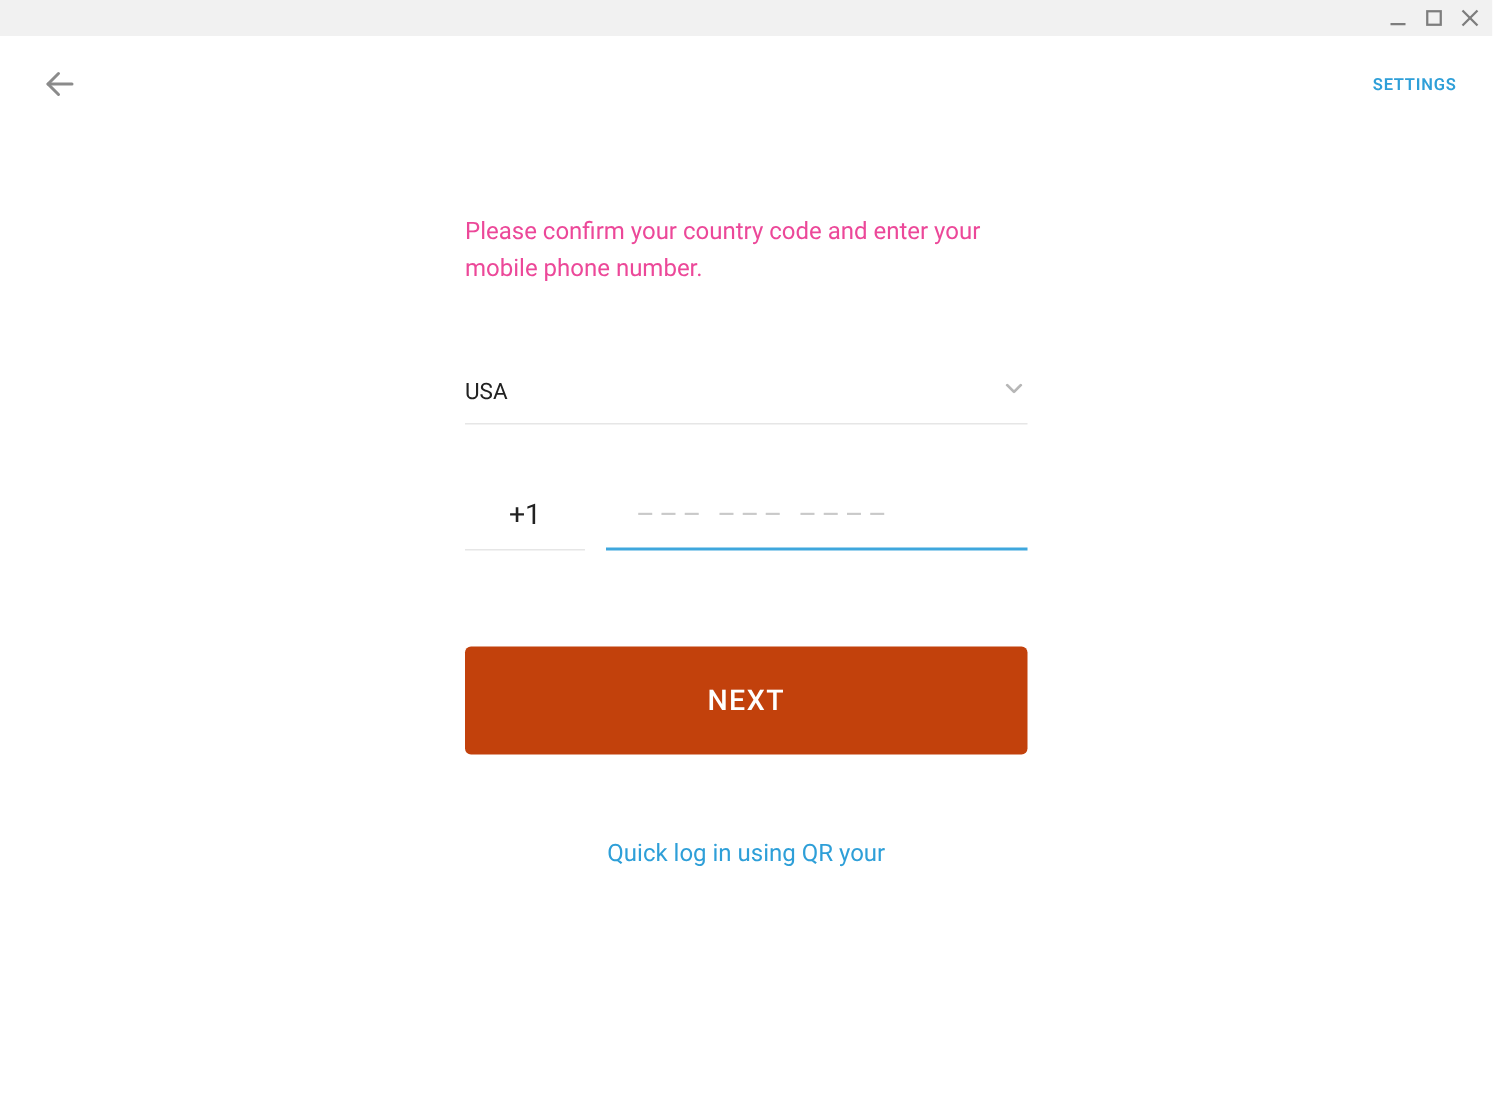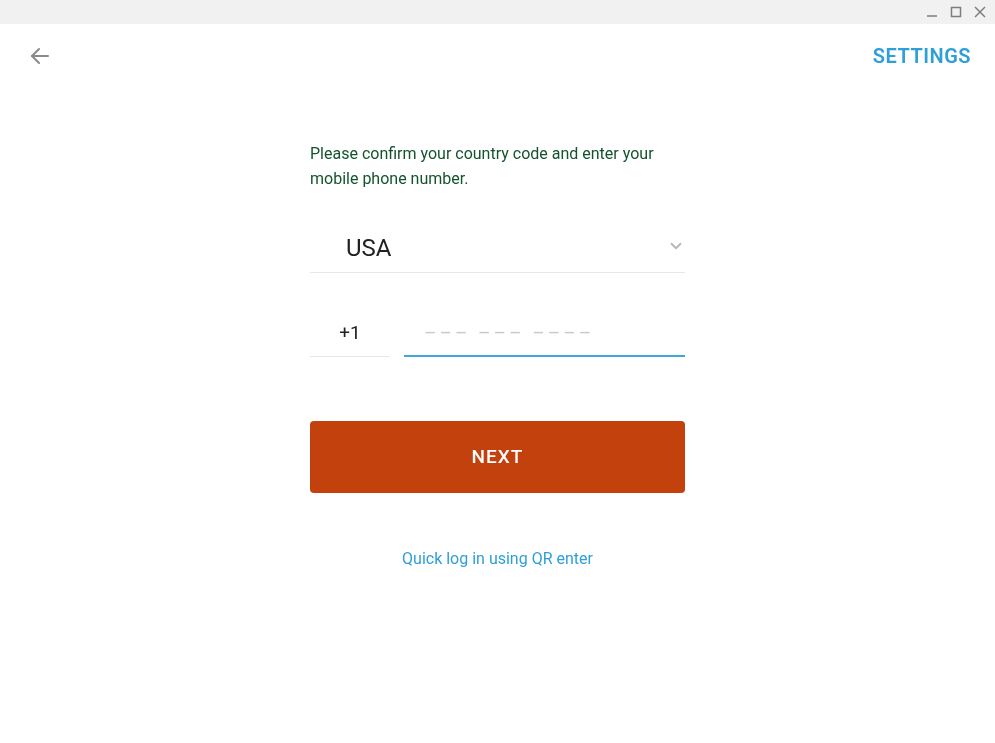--- a/index.html
+++ b/index.html
@@ -44,54 +44,53 @@
       color: #8b8b8b;
       display: flex;
       align-items: center;
       justify-content: center;
       width: 32px;
       height: 32px;
     }
     .settings-link {
       color: #2e9fd8;
       font-weight: 600;
-      font-size: 20px;
+      font-size: 11px;
       letter-spacing: 0.5px;
       cursor: pointer;
     }
     .content {
       width: 375px;
       margin: 0 auto;
       padding-top: 54px;
     }
     .title {
       font-size: 23px;
       font-weight: 600;
       color: #222;
       margin-bottom: 18px;
     }
     .subtitle {
       font-size: 16px;
-      color: #14532d;
+      color: #ec4899;
       line-height: 1.55;
-      margin-bottom: 42px;
+      margin-bottom: 58px;
     }
     .country-select {
       display: flex;
       justify-content: space-between;
       align-items: center;
       border-bottom: 1px solid #e6e6e6;
       padding-bottom: 10px;
       cursor: pointer;
       margin-bottom: 40px;
     }
     .country-name {
-      font-size: 24px;
-      color: #222;
-      margin-left: 36px;
+      font-size: 15px;
+      color: #222;
     }
     .chevron {
       color: #b7b7b7;
     }
     .phone-row {
       display: flex;
       gap: 14px;
       margin-bottom: 64px;
     }
     .code-input {
@@ -188,14 +187,14 @@
     </span>
   </div>
 
   <div class="phone-row">
     <input type="text" class="code-input" value="+1" style="">
     <input type="text" class="phone-input" placeholder="––– ––– ––––" style="">
   </div>
 
   <button class="next-btn">NEXT</button>
 
-  <a class="qr-link">Quick log in using QR enter</a>
+  <a class="qr-link">Quick log in using QR your</a>
 </div>
 
 </body></html>

